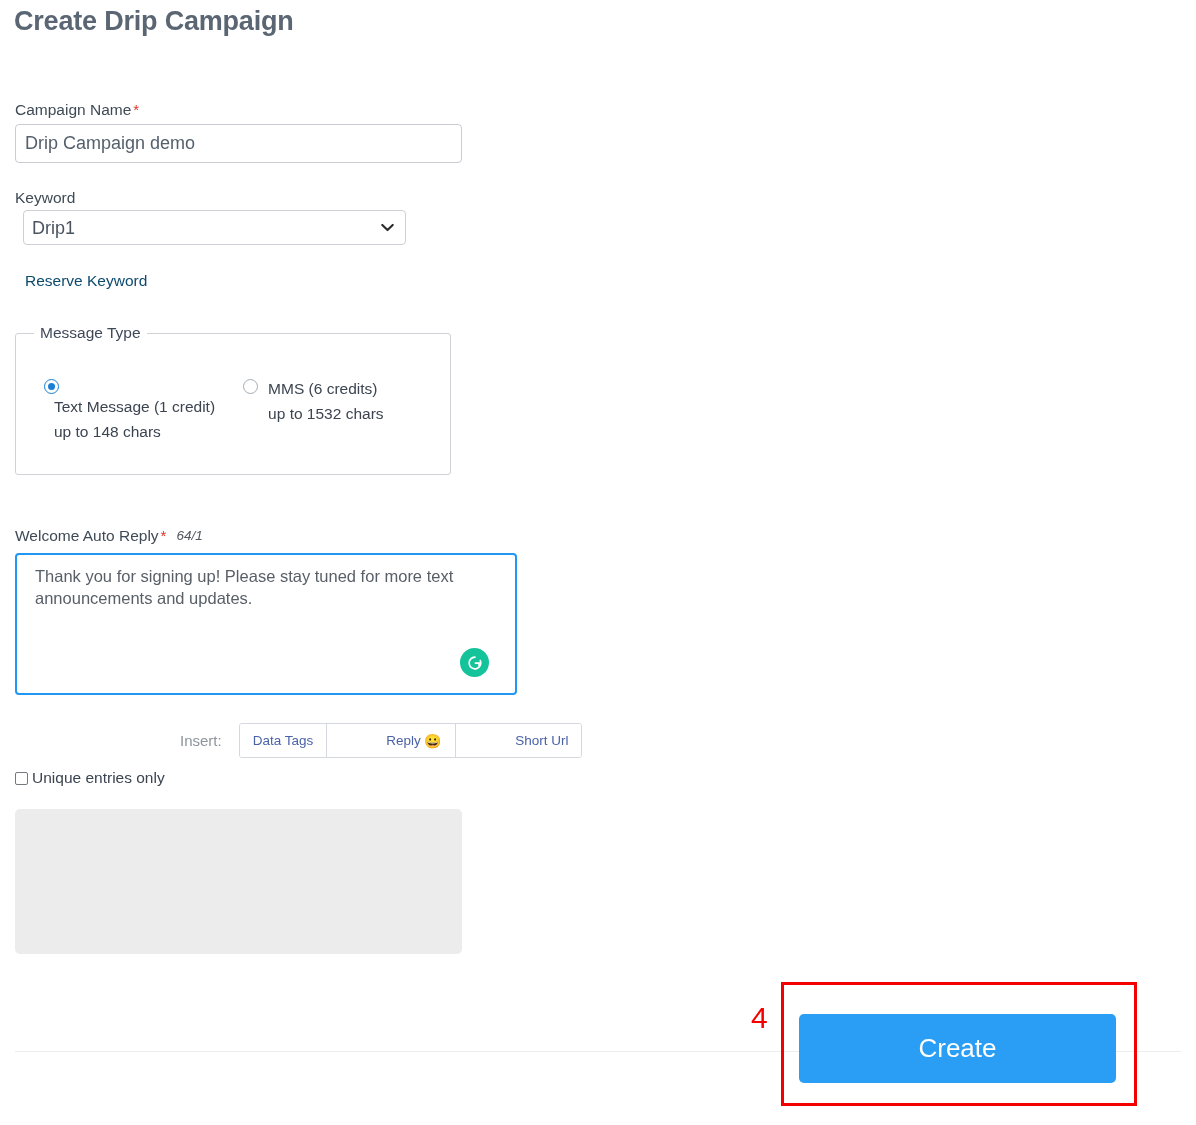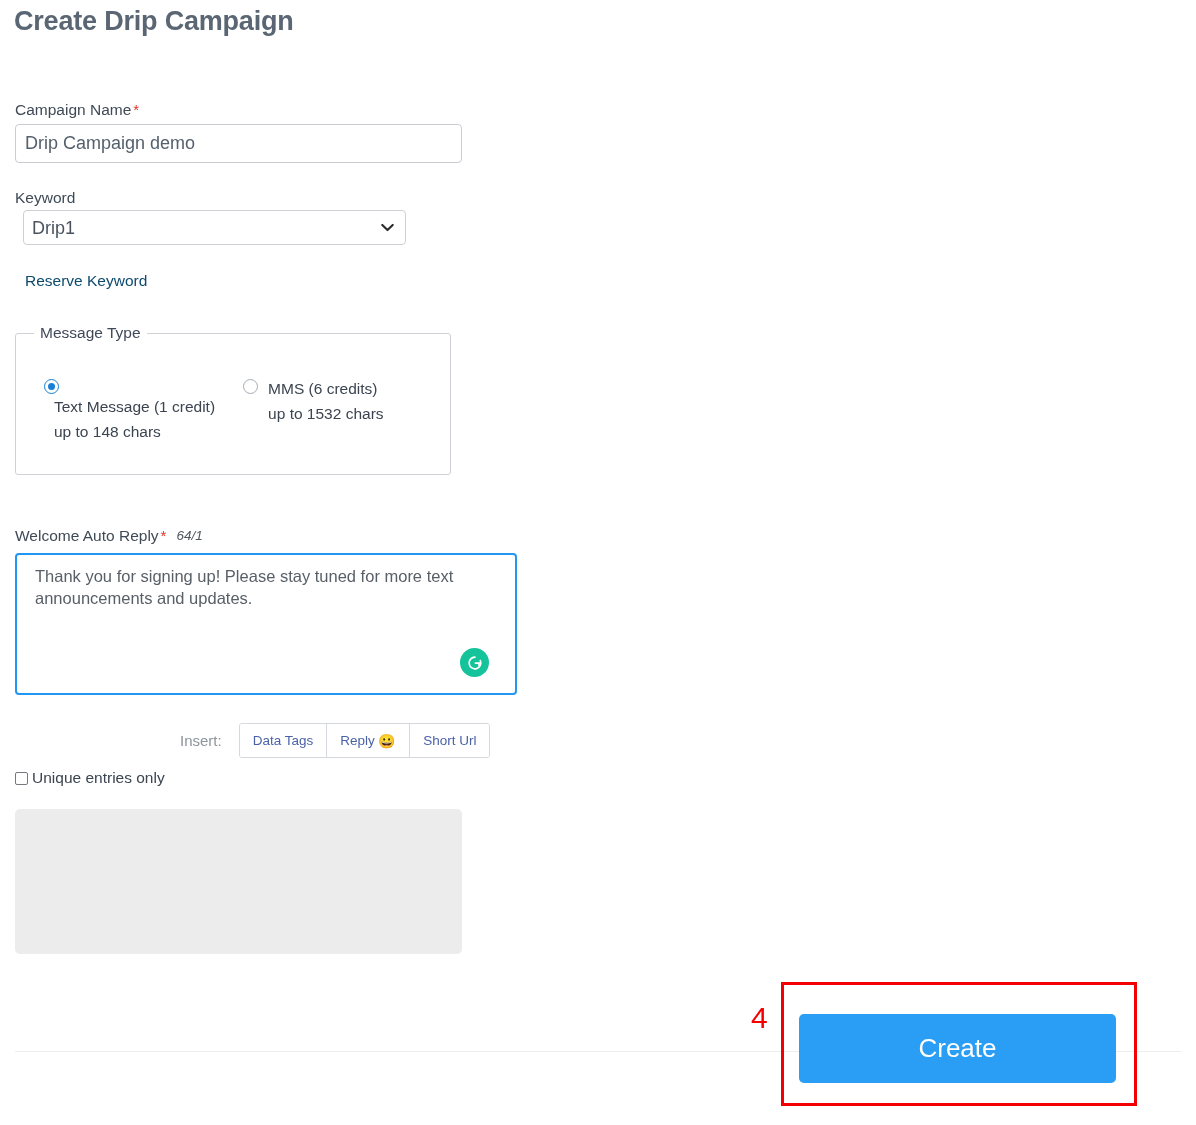--- a/index.html
+++ b/index.html
@@ -263,20 +263,21 @@
     color: #8d949b;
     margin-right: 17px;
     white-space: nowrap;
   }
   .insert-btn-group {
     display: flex;
     border: 1px solid #d5d8dc;
     border-radius: 3px;
     overflow: hidden;
     background: #fff;
+    gap: 46px;
   }
   .insert-btn {
     font-family: "Liberation Sans", sans-serif;
     font-size: 13.5px;
     color: #4a63a8;
     background: #fff;
     border: 0;
     border-right: 1px solid #d5d8dc;
     padding: 9px 13px;
     cursor: pointer;

